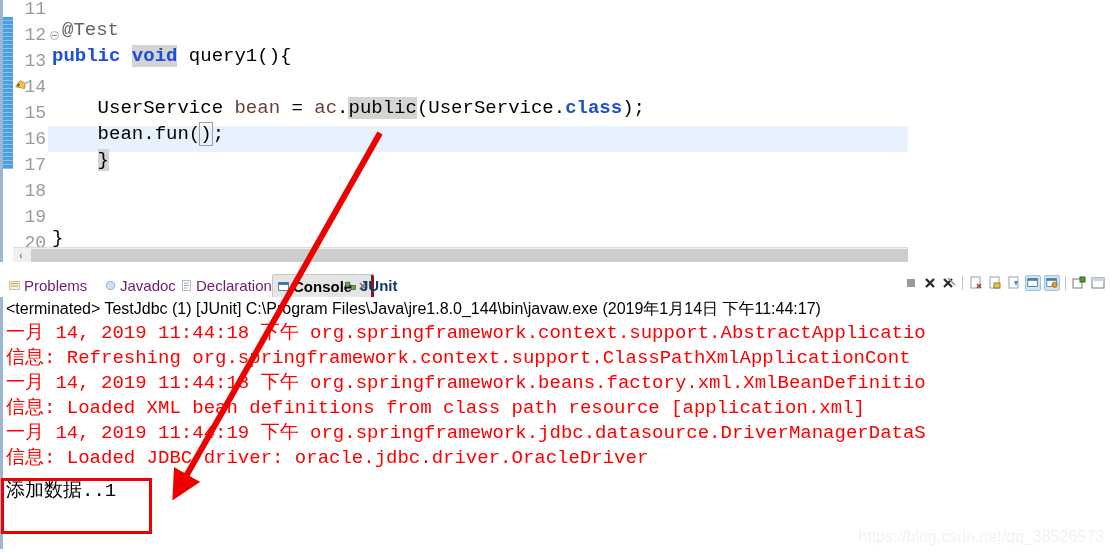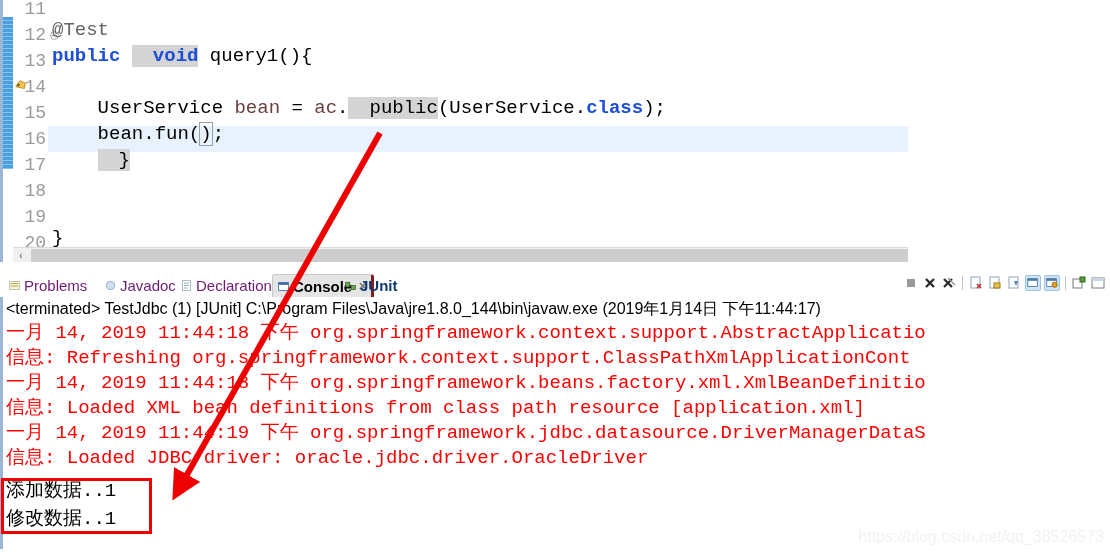--- a/index.html
+++ b/index.html
@@ -80,24 +80,24 @@
   .codeline {
     position: absolute;
     left: 52px;
     white-space: pre;
     font-family: "Liberation Mono", monospace;
     font-size: 19px;
     line-height: 26px;
     color: #000000;
   }
   .kw   { color: #1d4ed8; font-weight: bold; }
-  .anno { color: #646464; }
+  .anno { color: #646464; margin-left: 10px; }
   .str  { color: #2a00ff; }
   .fld  { color: #6a3e3e; }
-  .occ  { background: #d4d4d4; padding-left: 21px; }
+  .occ  { background: #d4d4d4; }
   #line16-hl {
     position: absolute;
     left: 48px; top: 126px;
     width: 1062px; height: 26px;
     background: #e8f2fe;
   }
   .caret {
     display: inline-block;
     width: 0;
     border-left: 1px solid #000;
@@ -418,21 +418,20 @@
   <div id="console-body">
     <div id="launch-line">&lt;terminated&gt; TestJdbc (1) [JUnit] C:\Program Files\Java\jre1.8.0_144\bin\javaw.exe (2019年1月14日 下午11:44:17)</div>
 
     <div class="outline red" style="top:24px">一月 14, 2019 11:44:18 下午 org.springframework.context.support.AbstractApplicatio</div>
     <div class="outline red" style="top:49px">信息: Refreshing org.springframework.context.support.ClassPathXmlApplicationCont</div>
     <div class="outline red" style="top:74px">一月 14, 2019 11:44:18 下午 org.springframework.beans.factory.xml.XmlBeanDefinitio</div>
     <div class="outline red" style="top:99px">信息: Loaded XML bean definitions from class path resource [application.xml]</div>
     <div class="outline red" style="top:124px">一月 14, 2019 11:44:19 下午 org.springframework.jdbc.datasource.DriverManagerDataS</div>
     <div class="outline red" style="top:149px">信息: Loaded JDBC driver: oracle.jdbc.driver.OracleDriver</div>
     <div class="outline black" style="top:182px">添加数据..1</div>
-    <div class="outline black" style="top:210px">修改数据..1</div>
   </div>
 
   <div id="hl-box"></div>
 </div>
 
 <svg id="arrow-svg" viewBox="0 0 1110 552">
   <defs>
     <marker id="ah" markerWidth="5" markerHeight="5" refX="2.4" refY="2.5" orient="auto">
       <path d="M0,0 L5,2.5 L0,5 z" fill="#ee0000"></path>
     </marker>

